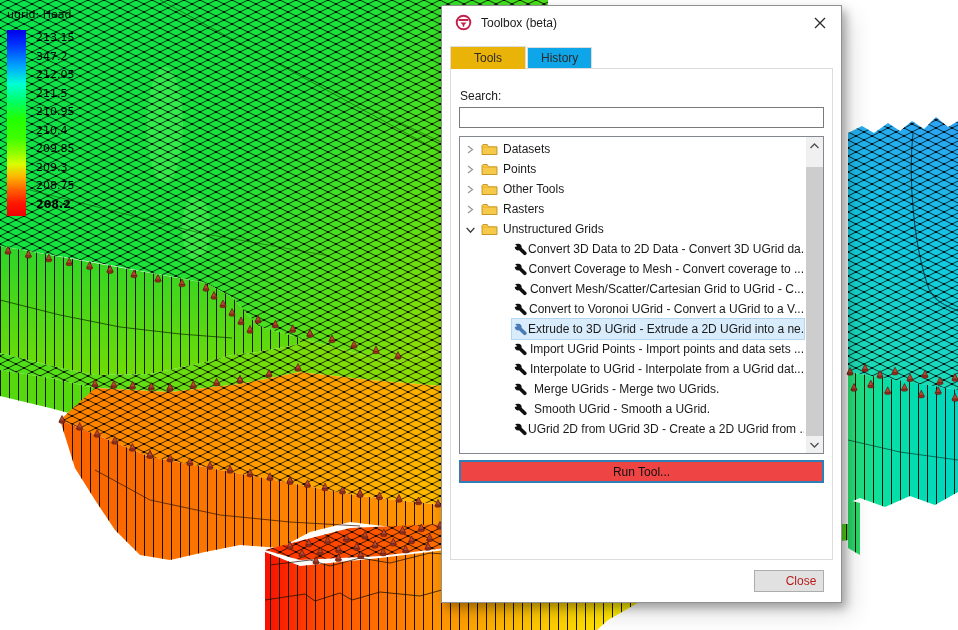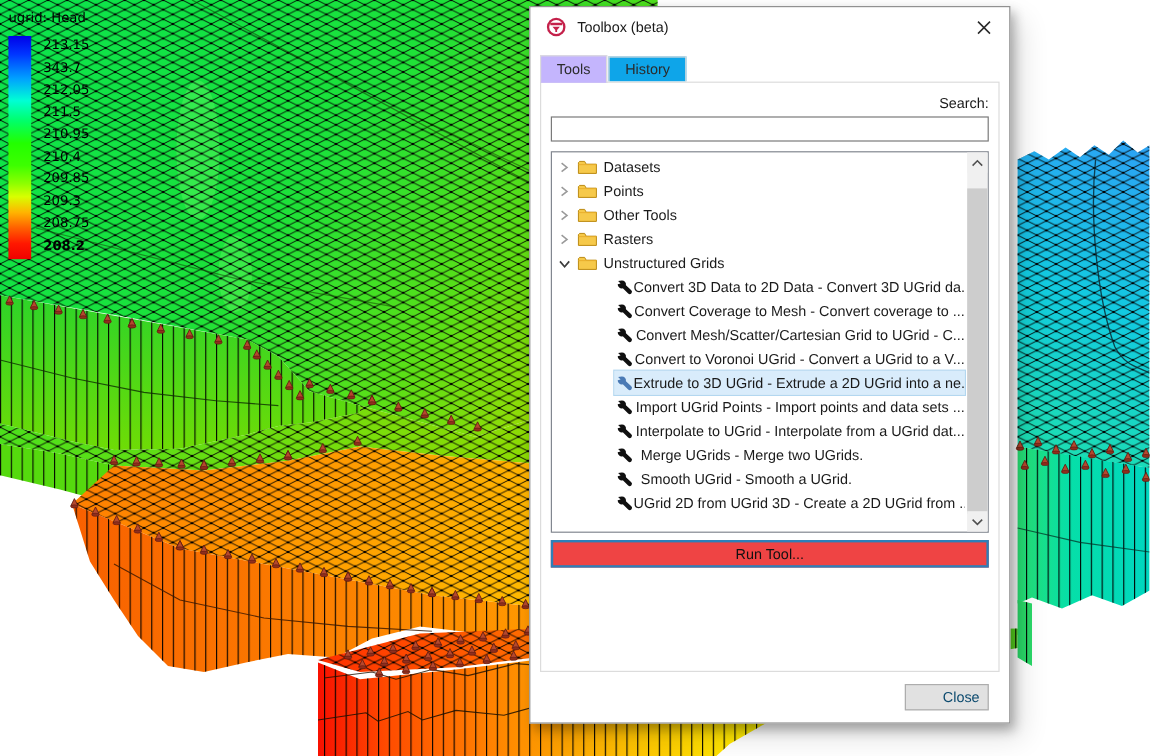--- a/index.html
+++ b/index.html
@@ -22,43 +22,43 @@
     background:#fff;border:1px solid #919191;box-sizing:border-box;
     box-shadow:4px 5px 9px rgba(0,0,0,.30), 10px 12px 22px rgba(0,0,0,.12);
     display:flex;flex-direction:column;font-size:12px;color:#1a1a1a;}
   .titlebar{height:33px;flex:0 0 33px;display:flex;align-items:center;padding-left:13px;}
   .title-icon{width:17px;height:17px;margin-right:9px;flex:0 0 17px;}
   .title-text{flex:1;font-size:12px;}
   .close-box{width:42px;height:33px;display:flex;align-items:center;justify-content:center;cursor:pointer;}
   .tabbar{height:29px;flex:0 0 29px;display:flex;align-items:flex-end;padding:0 8px;}
   .tab{padding:3px 13px 3px;border:1px solid #dcdcdc;border-bottom:none;background:#0ea5e9;
        color:#2b2b2b;margin-right:1px;position:relative;}
-  .tab.active{background:#c4b5fd;z-index:3;padding:4px 13px 4px;margin-bottom:-1px;}
+  .tab.active{background:#eab308;z-index:3;padding:4px 23px 4px;margin-bottom:-1px;}
   .page{flex:1;margin:0 8px;border:1px solid #dcdcdc;background:#fff;padding:8px;
         position:relative;z-index:2;box-sizing:border-box;}
-  .search-label{margin:2px 0 4px 1px;text-align:right;}
+  .search-label{margin:12px 0 4px 1px;}
   .search-input{width:100%;height:21px;border:1px solid #7a7a7a;box-sizing:border-box;
         font:12px "Liberation Sans",sans-serif;padding:0 4px;outline:none;background:#fff;}
   .tree{margin-top:8px;border:1px solid #828790;height:318px;position:relative;
         overflow:hidden;box-sizing:border-box;padding:2px 19px 0 2px;background:#fff;}
   .trow{height:20px;display:flex;align-items:center;white-space:nowrap;overflow:hidden;}
   .frow .chev{width:16px;margin-left:3px;display:flex;align-items:center;}
   .frow .fic{width:21px;display:flex;align-items:center;}
   .wrow{margin-left:50px;padding-left:2px;}
   .wrow .wic{width:19px;display:flex;align-items:center;}
   .wrow.sel{background:#d9ecfb;outline:1px solid #b3d7f0;}
   .lbl{padding-left:1px;}
   .vscroll{position:absolute;top:0;right:0;width:17px;height:316px;background:#f0f0f0;}
   .sbtn{position:absolute;left:0;width:17px;height:17px;display:flex;align-items:center;justify-content:center;background:#f0f0f0;}
   .sthumb{position:absolute;left:0;top:30px;width:17px;height:271px;background:#cdcdcd;}
   .run-btn{display:block;margin-top:6px;width:100%;height:23px;background:#ef4444;
         border:2px solid #2e7fb8;font:12px "Liberation Sans",sans-serif;color:#111;}
   .footer{flex:0 0 42px;display:flex;justify-content:flex-end;align-items:center;padding:0 17px;}
   .close-btn{width:70px;height:22px;background:#e1e1e1;border:1px solid #adadad;
-        font:12px "Liberation Sans",sans-serif;color:#0c4a6e;padding-left:30px;}
+        font:12px "Liberation Sans",sans-serif;color:#b91c1c;padding-left:30px;}
 </style>
 </head>
 <body>
 
 <svg id="scene" width="958" height="630" viewBox="0 0 958 630">
   <defs>
     <pattern id="diam" width="16" height="8" patternUnits="userSpaceOnUse">
       <path d="M0,4 L8,0 L16,4 L8,8 Z" fill="none" stroke="#000" stroke-width="0.75"></path>
       <rect x="-0.9" y="3.1" width="1.8" height="1.8" fill="#000"></rect>
       <rect x="15.1" y="3.1" width="1.8" height="1.8" fill="#000"></rect>
@@ -294,21 +294,21 @@
       <use href="#cone" xlink:href="#cone" transform="translate(938.2,393.3)"></use>
       <use href="#cone" xlink:href="#cone" transform="translate(955.0,400.0)"></use>
     </g>
 </svg>
 
 <div class="legend">
   <div class="legend-title">ugrid: Head</div>
   <div class="legend-bar"></div>
   <div>
       <div class="legend-label" style="top: 23px;">213.15</div>
-      <div class="legend-label" style="top: 41.5px;">343.7</div>
+      <div class="legend-label" style="top: 41.5px;">347.2</div>
       <div class="legend-label" style="top: 60px;">212.05</div>
       <div class="legend-label" style="top: 78.5px;">211.5</div>
       <div class="legend-label" style="top: 97px;">210.95</div>
       <div class="legend-label" style="top: 115.5px;">210.4</div>
       <div class="legend-label" style="top: 134px;">209.85</div>
       <div class="legend-label" style="top: 152.5px;">209.3</div>
       <div class="legend-label" style="top: 171px;">208.75</div>
       <div class="legend-label" style="top: 189.5px; font-weight: bold;">208.2</div>
     </div>
 </div>

